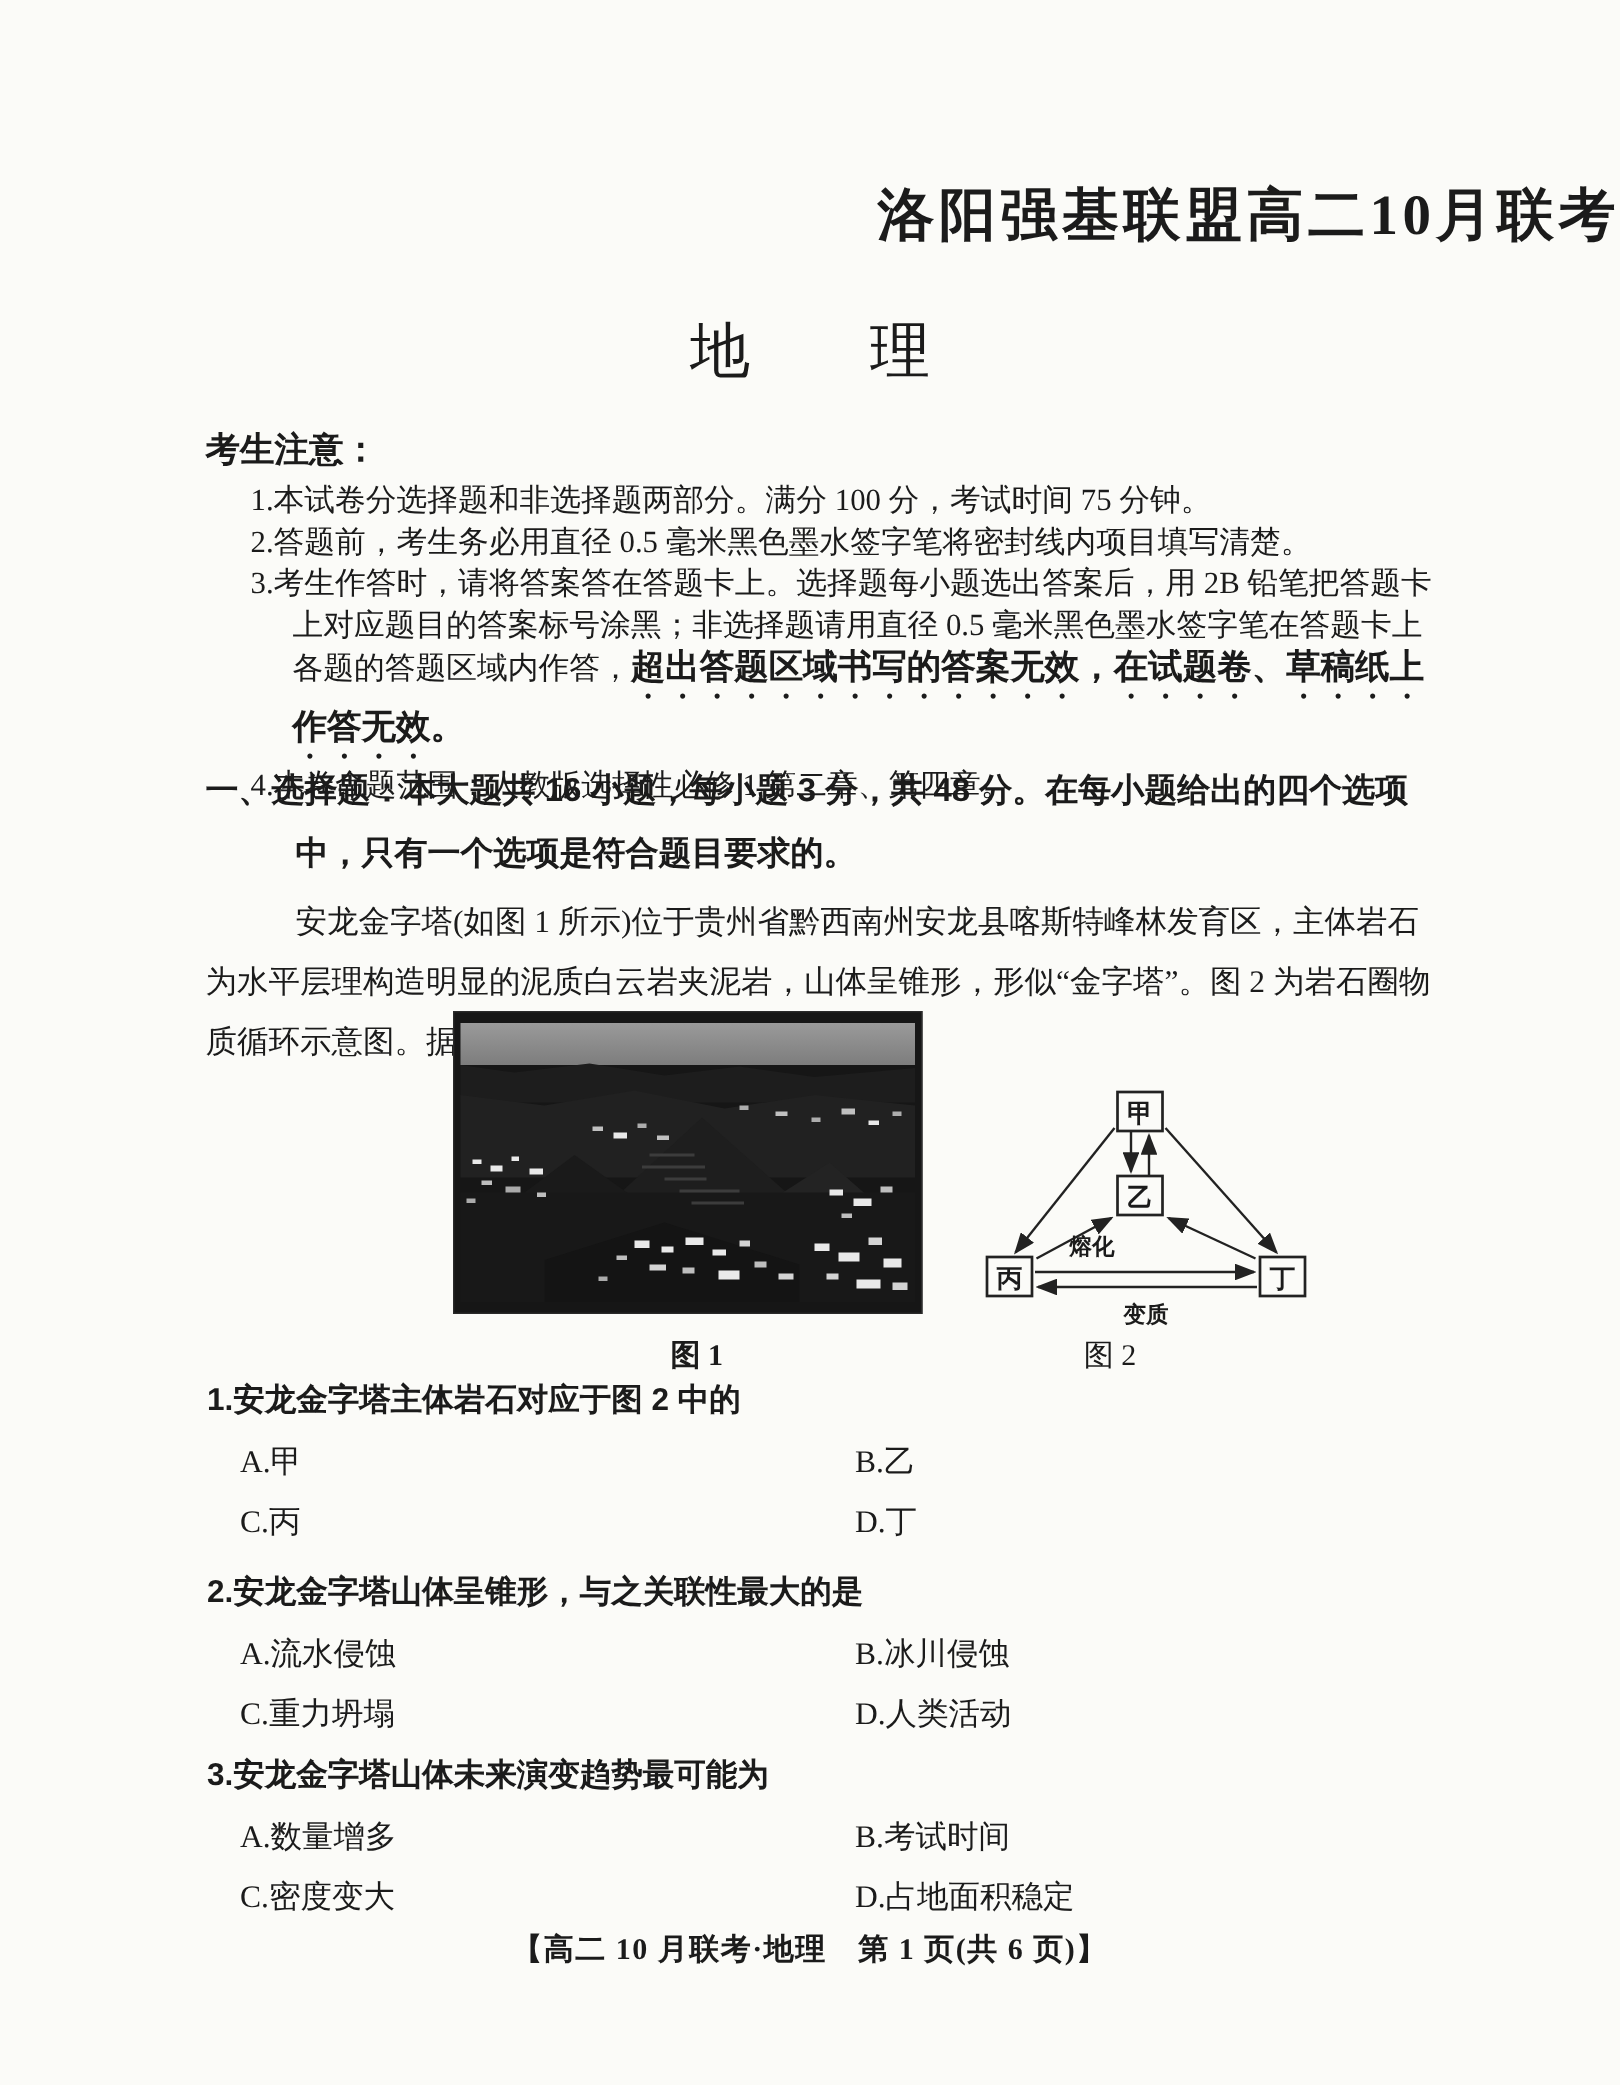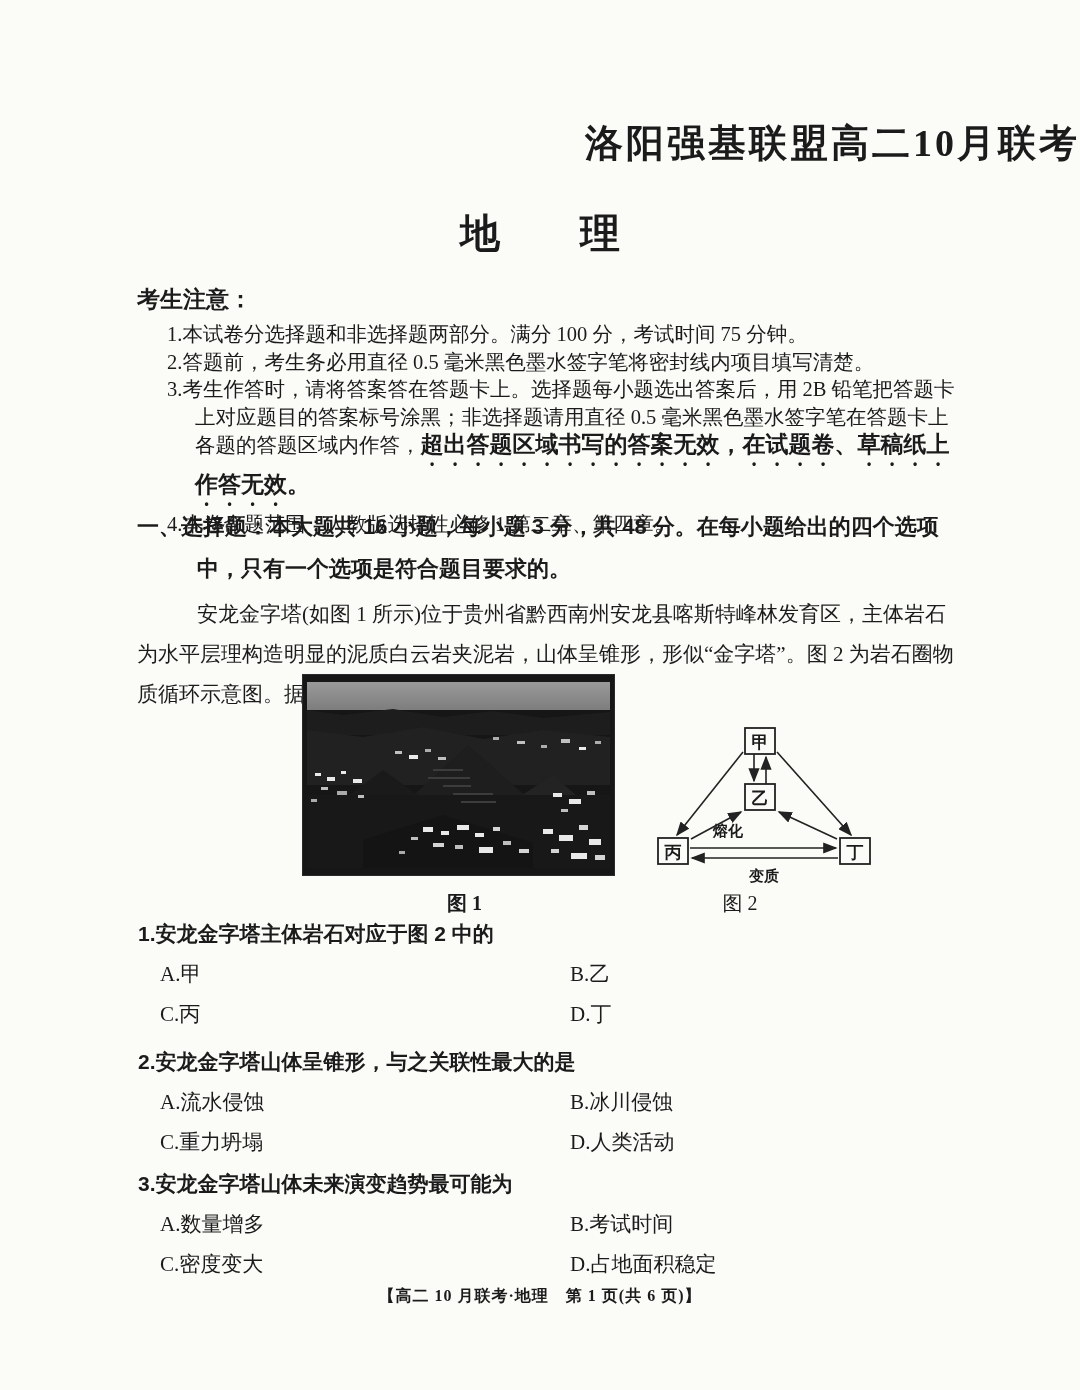--- a/index.html
+++ b/index.html
@@ -13,21 +13,21 @@
     position:relative; width:1080px; height:1390px;
     background:#fbfbf8; overflow:hidden;
   }
 
   .title {
     position:absolute; top:118px; left:0; width:100%;
     text-align:right; font-size:38px; font-weight:700; letter-spacing:3px;
   }
   .subject {
     position:absolute; top:206px; left:0; width:100%;
-    text-align:center; font-size:40px; font-weight:700;
+    text-align:center; font-size:40px; font-weight:400;
   }
 
   .notice { position:absolute; top:284px; left:137px; width:830px; }
   .notice-heading { font-size:23px; font-weight:700; margin-bottom:6px;
     font-family:"Liberation Sans","DejaVu Sans",sans-serif; }
   .n-item { font-size:20.5px; line-height:27.5px; padding-left:30px; }
   .n-item.hang { padding-left:58px; text-indent:-28px; }
   .em {
     font-family:"Liberation Sans","DejaVu Sans",sans-serif;
     font-weight:700; font-size:23px;
@@ -62,21 +62,21 @@
     font-size:21px; font-weight:700; line-height:28px;
   }
   .options {
     margin-top:12px; padding-left:22px;
     display:grid; grid-template-columns:410px auto; row-gap:12px;
   }
   .opt { font-size:21px; line-height:28px; }
 
   .footer {
     position:absolute; top:1286px; left:0; width:100%;
-    text-align:center; font-size:16px; font-weight:600; letter-spacing:1px;
+    text-align:center; font-size:20px; font-weight:600; letter-spacing:1px;
   }
 </style>
 </head>
 <body>
 
 <div class="page">
 
   <div class="title">洛阳强基联盟高二10月联考</div>
   <div class="subject">地　　理</div>
 

